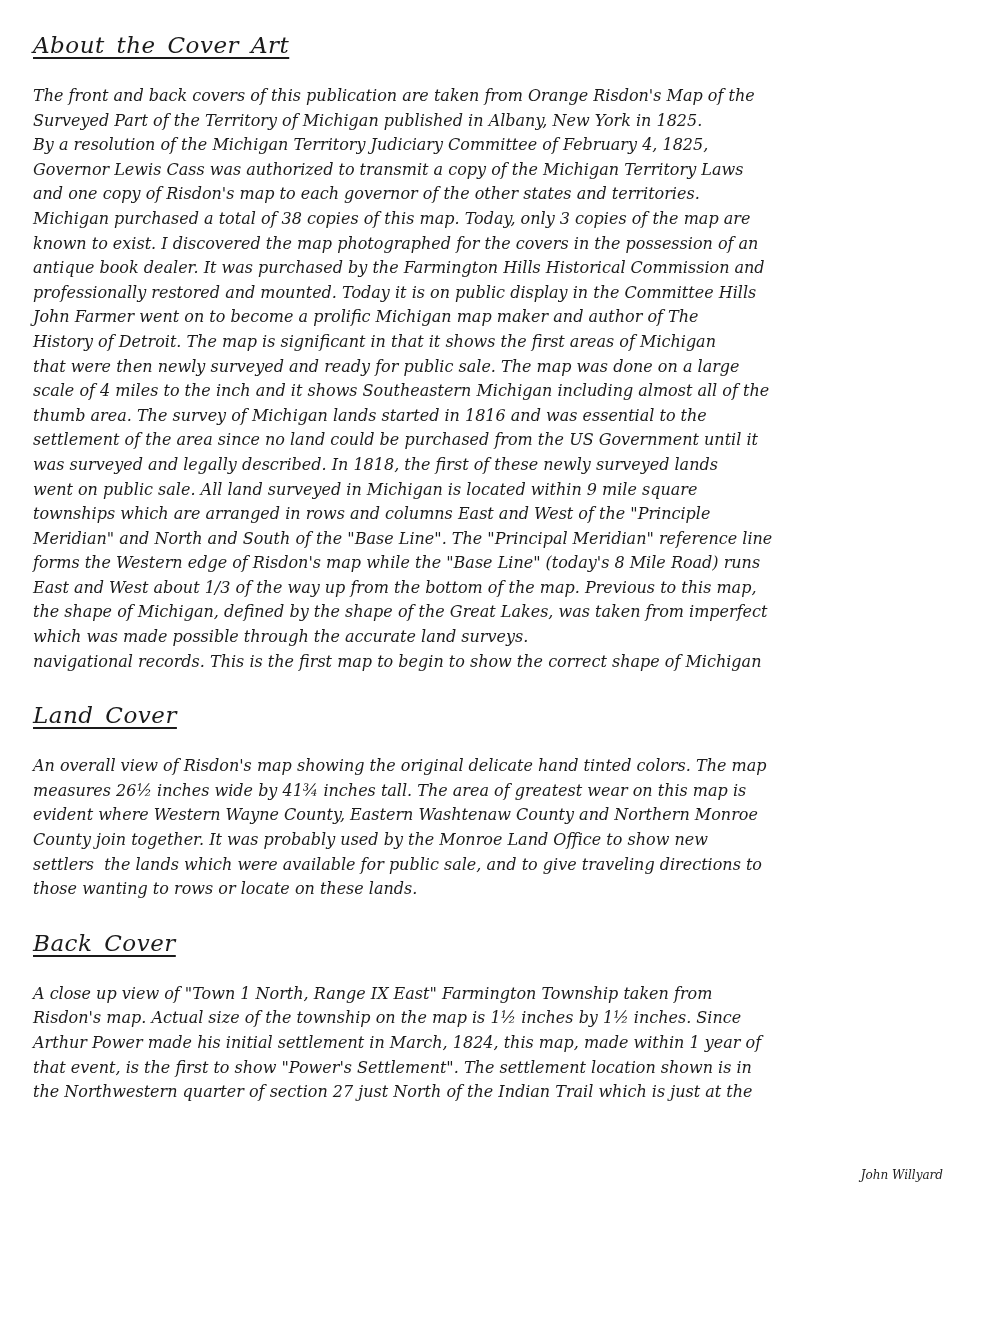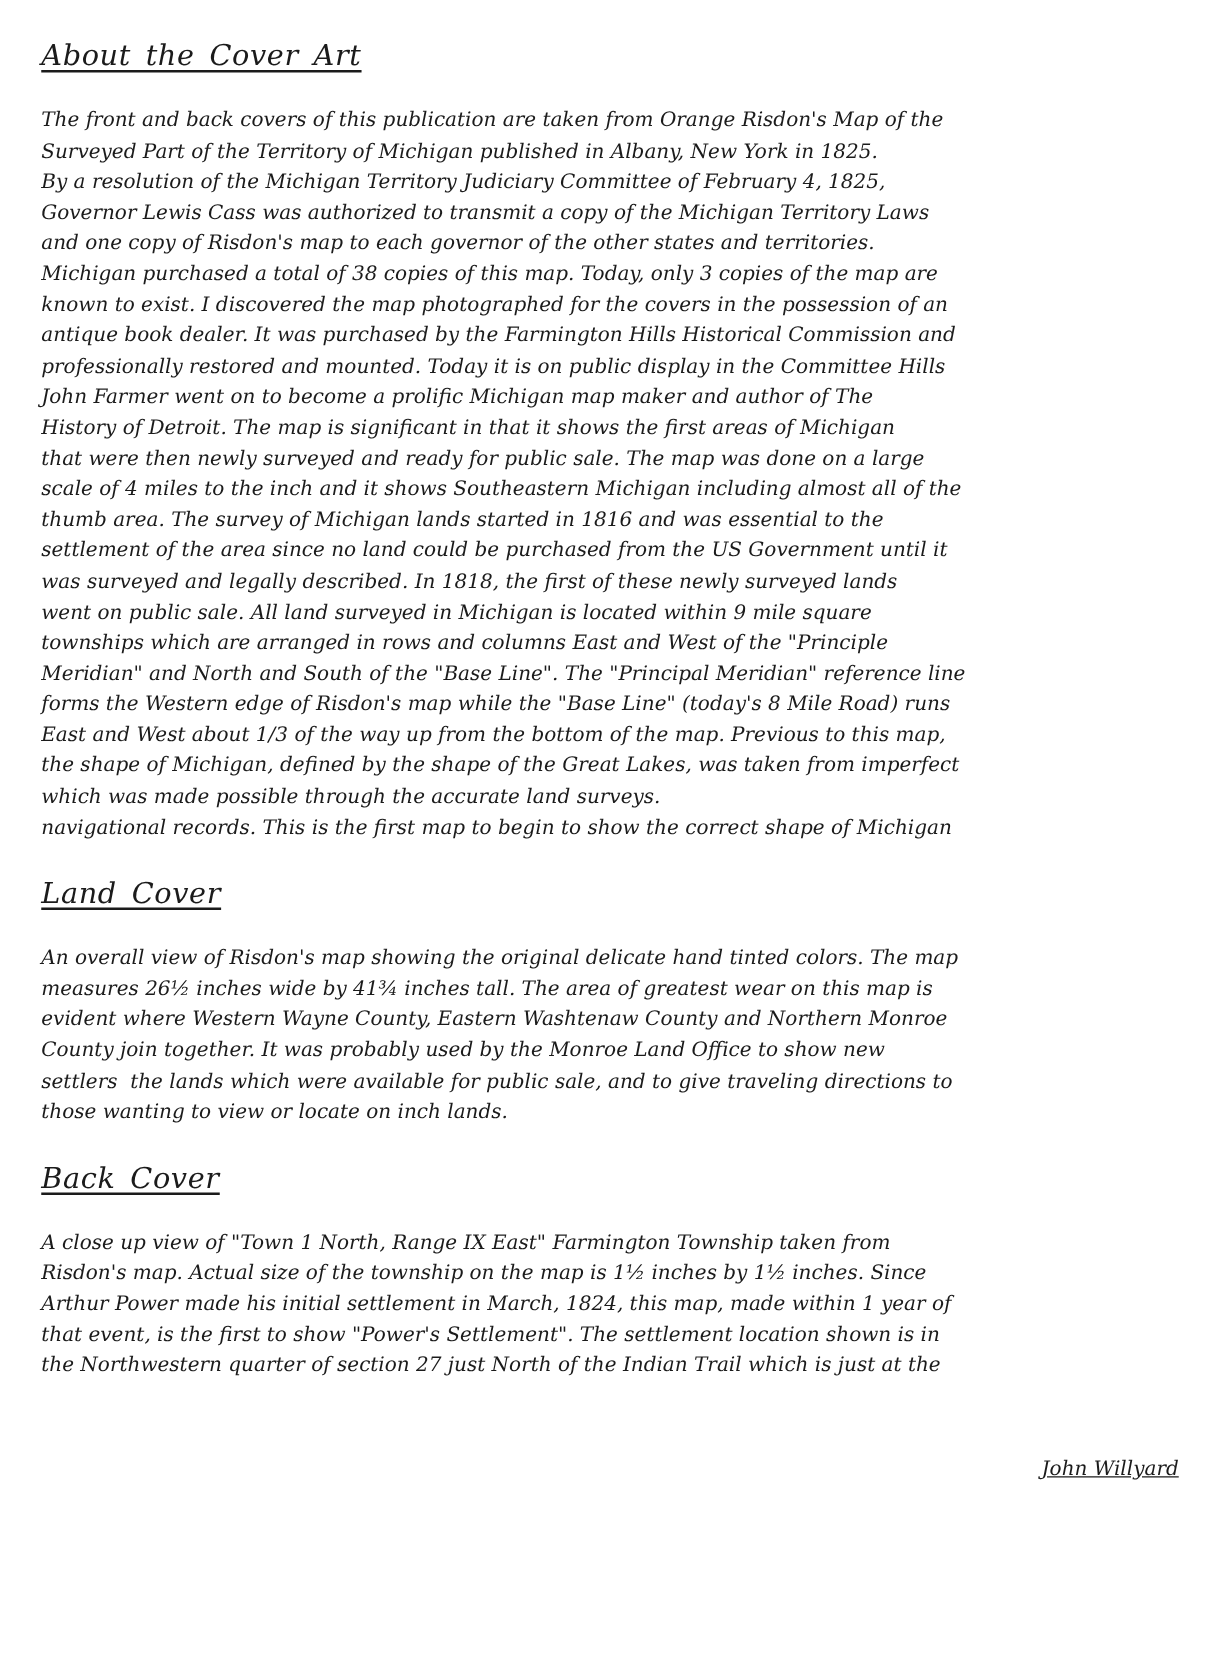--- a/index.html
+++ b/index.html
@@ -31,23 +31,22 @@
     font-size: 16px;
     line-height: 24.6px;
     white-space: pre;
     letter-spacing: 0px;
   }
   .gap-after-para { height: 22px; }
   .signature {
     margin-top: 58px;
     text-align: right;
     padding-right: 17px;
-    font-size: 16px;
+    font-size: 12px;
     line-height: 24px;
-    text-decoration: underline;
   }
 </style>
 </head>
 <body>
 
 <div class="page">
 
   <div class="heading-row">
     <span class="heading">About the Cover Art</span>
   </div>
@@ -84,21 +83,21 @@
   <div class="heading-row">
     <span class="heading">Land Cover</span>
   </div>
 
   <div class="para">
     <div class="line">An overall view of Risdon's map showing the original delicate hand tinted colors. The map</div>
     <div class="line">measures 26½ inches wide by 41¾ inches tall. The area of greatest wear on this map is</div>
     <div class="line">evident where Western Wayne County, Eastern Washtenaw County and Northern Monroe</div>
     <div class="line">County join together. It was probably used by the Monroe Land Office to show new</div>
     <div class="line">settlers  the lands which were available for public sale, and to give traveling directions to</div>
-    <div class="line">those wanting to view or locate on inch lands.</div>
+    <div class="line">those wanting to rows or locate on these lands.</div>
   </div>
 
   <div class="gap-after-para"></div>
 
   <div class="heading-row">
     <span class="heading">Back Cover</span>
   </div>
 
   <div class="para">
     <div class="line">A close up view of "Town 1 North, Range IX East" Farmington Township taken from</div>

